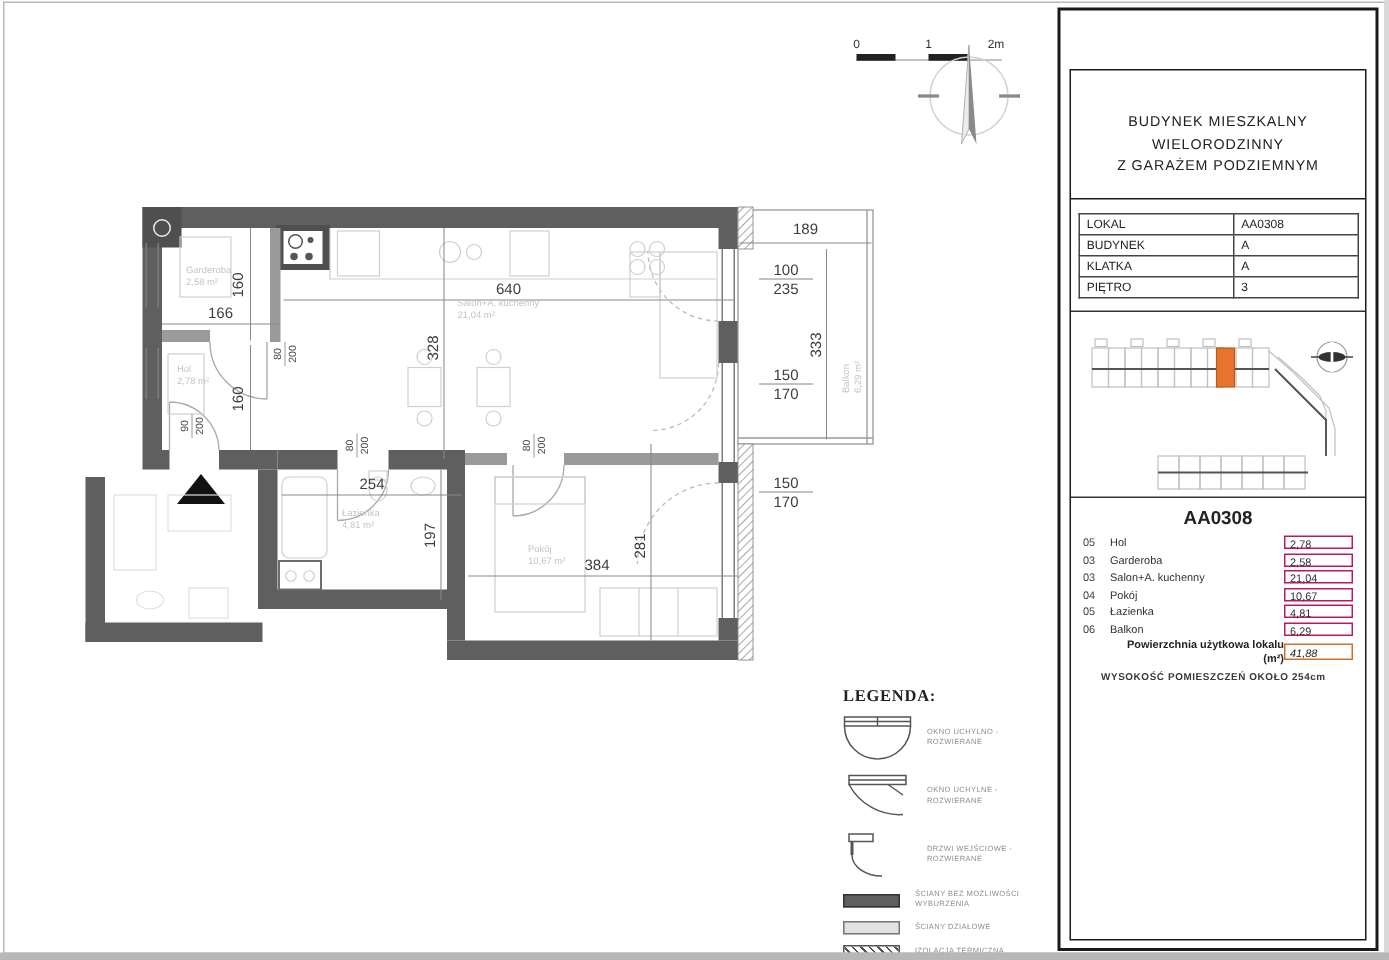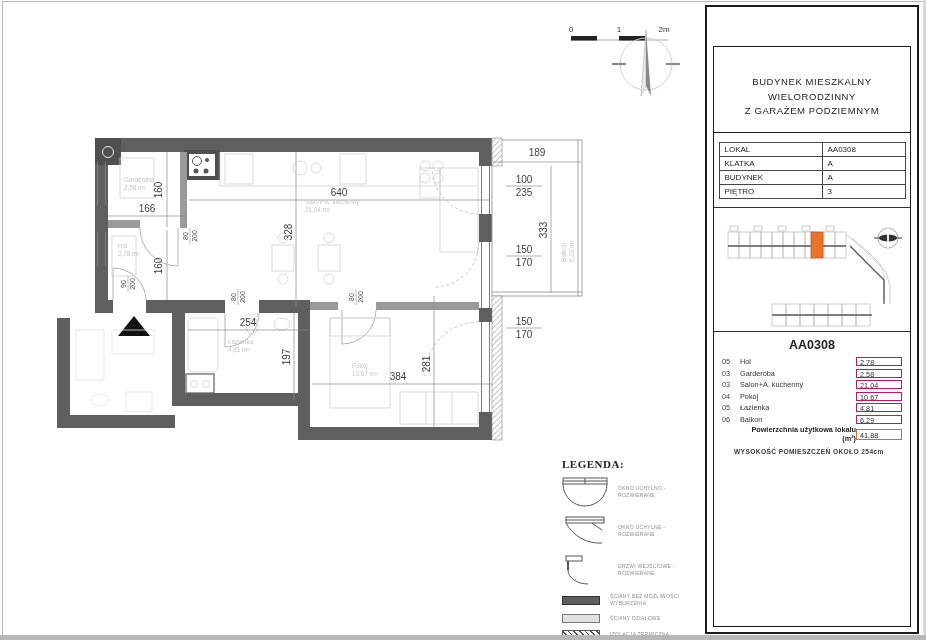--- a/index.html
+++ b/index.html
@@ -40,21 +40,21 @@
   table.info td.val{width:72px;}
   .sec-keyplan{height:124px;border-bottom:1px solid #333;box-sizing:border-box;position:relative;}
   .sec-table{padding:4px 8px 0 8px;}
   .rt-header{text-align:center;font-size:12.5px;font-weight:600;color:#222;margin:2px 0 4px 0;}
   .rt-row{display:grid;grid-template-columns:18px 1fr 46px;align-items:center;height:11.5px;}
   .rt-no{font-size:7.3px;color:#444;}
   .rt-name{font-size:7.3px;color:#333;}
   .rt-area{font-size:7.3px;color:#333;border:1px solid #be185d;padding:0 3px;height:9px;line-height:9px;box-sizing:border-box;}
   .rt-total{display:grid;grid-template-columns:18px 1fr 46px;align-items:center;height:14px;}
   .rt-total .lbl{font-size:7.3px;font-weight:bold;color:#222;grid-column:2;text-align:right;}
-  .rt-total .val{font-size:7.3px;color:#222;border:1.6px solid #c8722e;padding:0 3px;height:11px;line-height:11px;box-sizing:border-box;}
+  .rt-total .val{font-size:7.3px;color:#222;border:1.6px solid #c8722e;padding:0 3px;height:11px;line-height:11px;box-sizing:border-box;font-style:italic;}
   .height-note{margin:9px 0 0 12px;font-size:6.6px;font-weight:bold;color:#3a3a3a;letter-spacing:.4px;}
 
   
   .legend{position:absolute;left:562px;top:458px;width:150px;}
   .legend-title{font-size:11px;font-weight:bold;color:#222;letter-spacing:.5px;margin-bottom:6px;font-family:Liberation Serif, serif;}
   .lg-row{display:flex;align-items:center;margin-bottom:7px;}
   .lg-sym{width:46px;height:32px;flex:0 0 46px;margin-right:10px;}
   .lg-label{font-size:5px;color:#8d8d8d;letter-spacing:.3px;line-height:1.4;max-width:80px;}
   .sw{width:38px;height:9px;box-sizing:border-box;margin-right:10px;flex:0 0 38px;}
   .sw-dark{background:#5f5f5f;border:1px solid #333;}
@@ -363,25 +363,25 @@
       </div>
 
       <div class="sec-info">
         <table class="info">
           <tbody>
               <tr>
             <td class="lab">LOKAL</td>
             <td class="val">AA0308</td>
           </tr>
           <tr>
-            <td class="lab">KLATKA</td>
+            <td class="lab">BUDYNEK</td>
             <td class="val">A</td>
           </tr>
           <tr>
-            <td class="lab">BUDYNEK</td>
+            <td class="lab">KLATKA</td>
             <td class="val">A</td>
           </tr>
           <tr>
             <td class="lab">PIĘTRO</td>
             <td class="val">3</td>
           </tr>
         </tbody>
           </table>
       </div>
 

